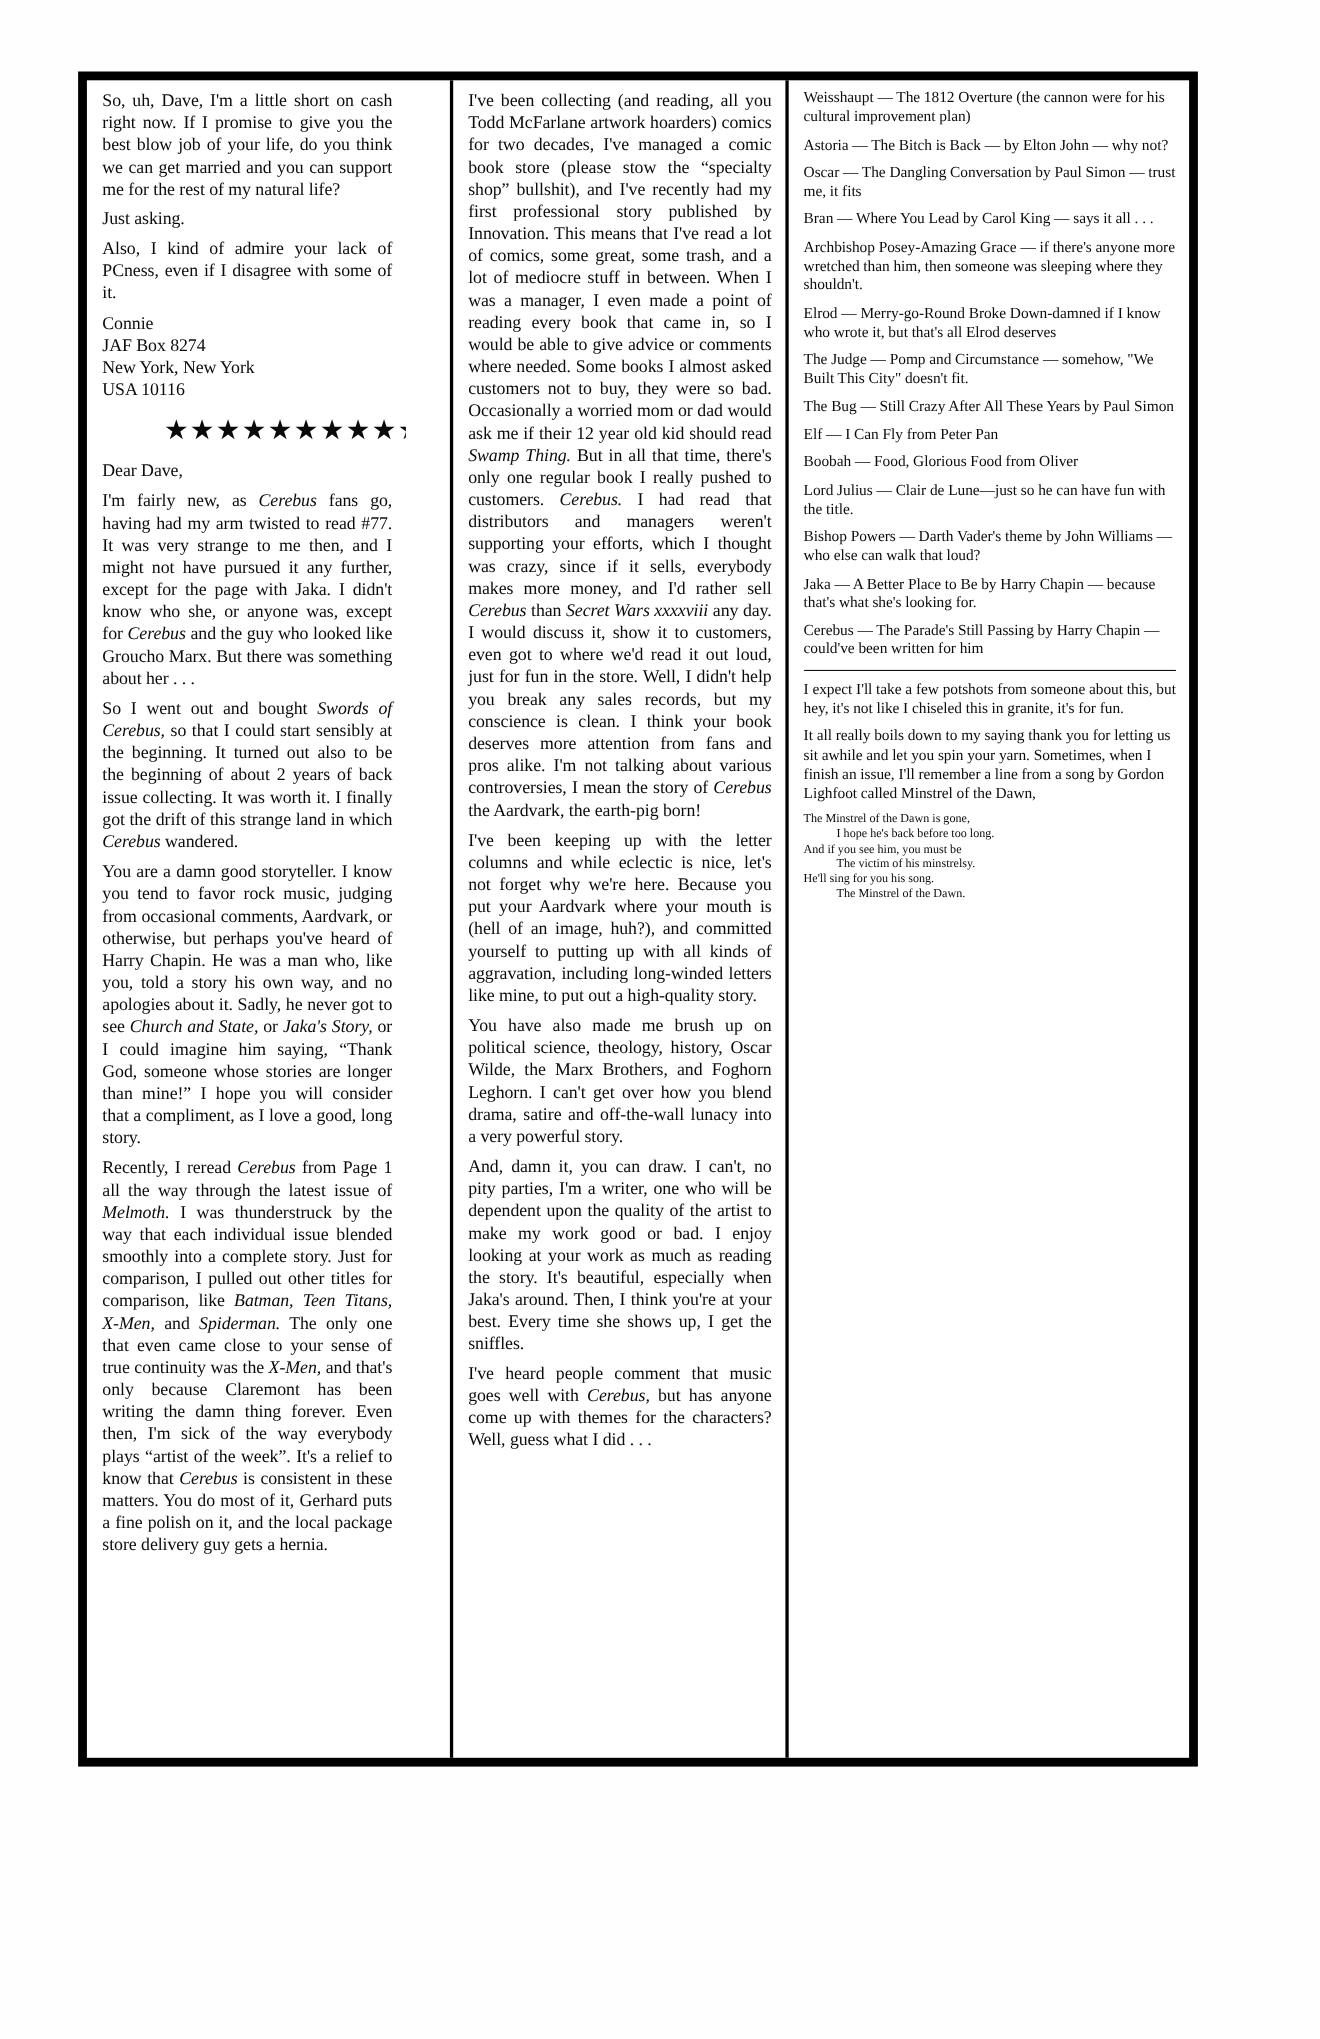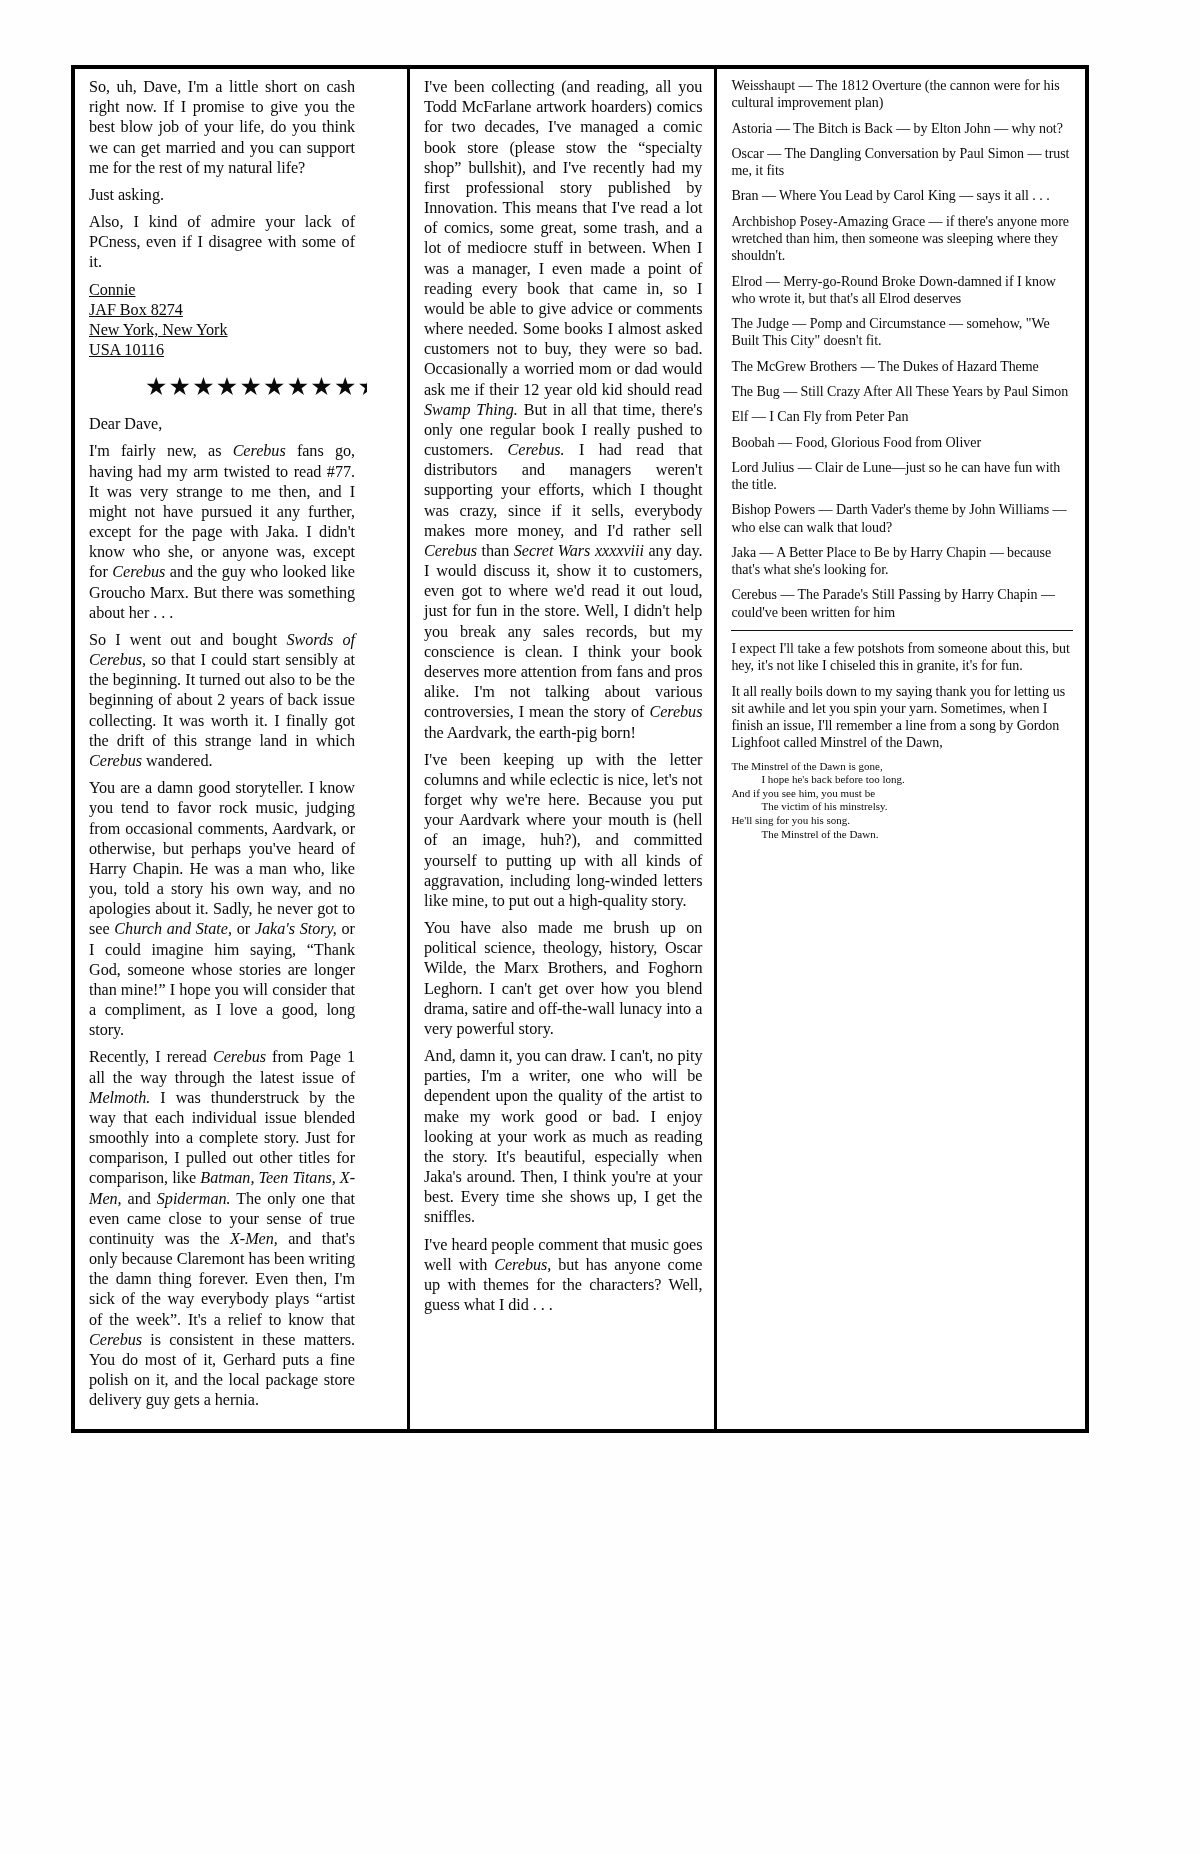--- a/index.html
+++ b/index.html
@@ -22,22 +22,22 @@
     width: 1200px;
     height: 1854px;
     background: #fefefe;
   }
 
   .frame {
     position: absolute;
     left: 71px;
     top: 65px;
     width: 1018px;
-    height: 1368px;
-    border: 4px solid #000000;
+    height: 1541px;
+    border: 8px solid #000000;
     box-sizing: border-box;
     background: #fff;
   }
 
   .columns {
     position: absolute;
     left: 0; top: 0; right: 0; bottom: 0;
     display: flex;
     box-sizing: border-box;
     padding: 0;
@@ -68,21 +68,20 @@
     text-align: left;
     font-size: 14px;
     line-height: 1.235;
     margin-bottom: 8px;
   }
 
   .tight { margin-bottom: 0; }
   .addr {
     text-align: left;
     margin-bottom: 0;
-    text-decoration: underline;
   }
   .addr-block { margin-bottom: 10px; }
 
   .stars {
     text-align: left;
     padding-left: 56px;
     font-size: 25px;
     line-height: 1;
     letter-spacing: 1.2px;
     margin: 14px 0 15px 0;
@@ -157,21 +156,20 @@
       </div>
 
       <div class="col col-right">
         <p>Weisshaupt — The 1812 Overture (the cannon were for his cultural improvement plan)</p>
         <p>Astoria — The Bitch is Back — by Elton John — why not?</p>
         <p>Oscar — The Dangling Conversation by Paul Simon — trust me, it fits</p>
         <p>Bran — Where You Lead by Carol King — says it all . . .</p>
         <p>Archbishop Posey-Amazing Grace — if there's anyone more wretched than him, then someone was sleeping where they shouldn't.</p>
         <p>Elrod — Merry-go-Round Broke Down-damned if I know who wrote it, but that's all Elrod deserves</p>
         <p>The Judge — Pomp and Circumstance — somehow, "We Built This City" doesn't fit.</p>
-        <p>The McGrew Brothers — The Dukes of Hazard Theme</p>
         <p>The Bug — Still Crazy After All These Years by Paul Simon</p>
         <p>Elf — I Can Fly from Peter Pan</p>
         <p>Boobah — Food, Glorious Food from Oliver</p>
         <p>Lord Julius — Clair de Lune—just so he can have fun with the title.</p>
         <p>Bishop Powers — Darth Vader's theme by John Williams — who else can walk that loud?</p>
         <p>Jaka — A Better Place to Be by Harry Chapin — because that's what she's looking for.</p>
         <p>Cerebus — The Parade's Still Passing by Harry Chapin — could've been written for him</p>
 
         <hr class="hr">
 

